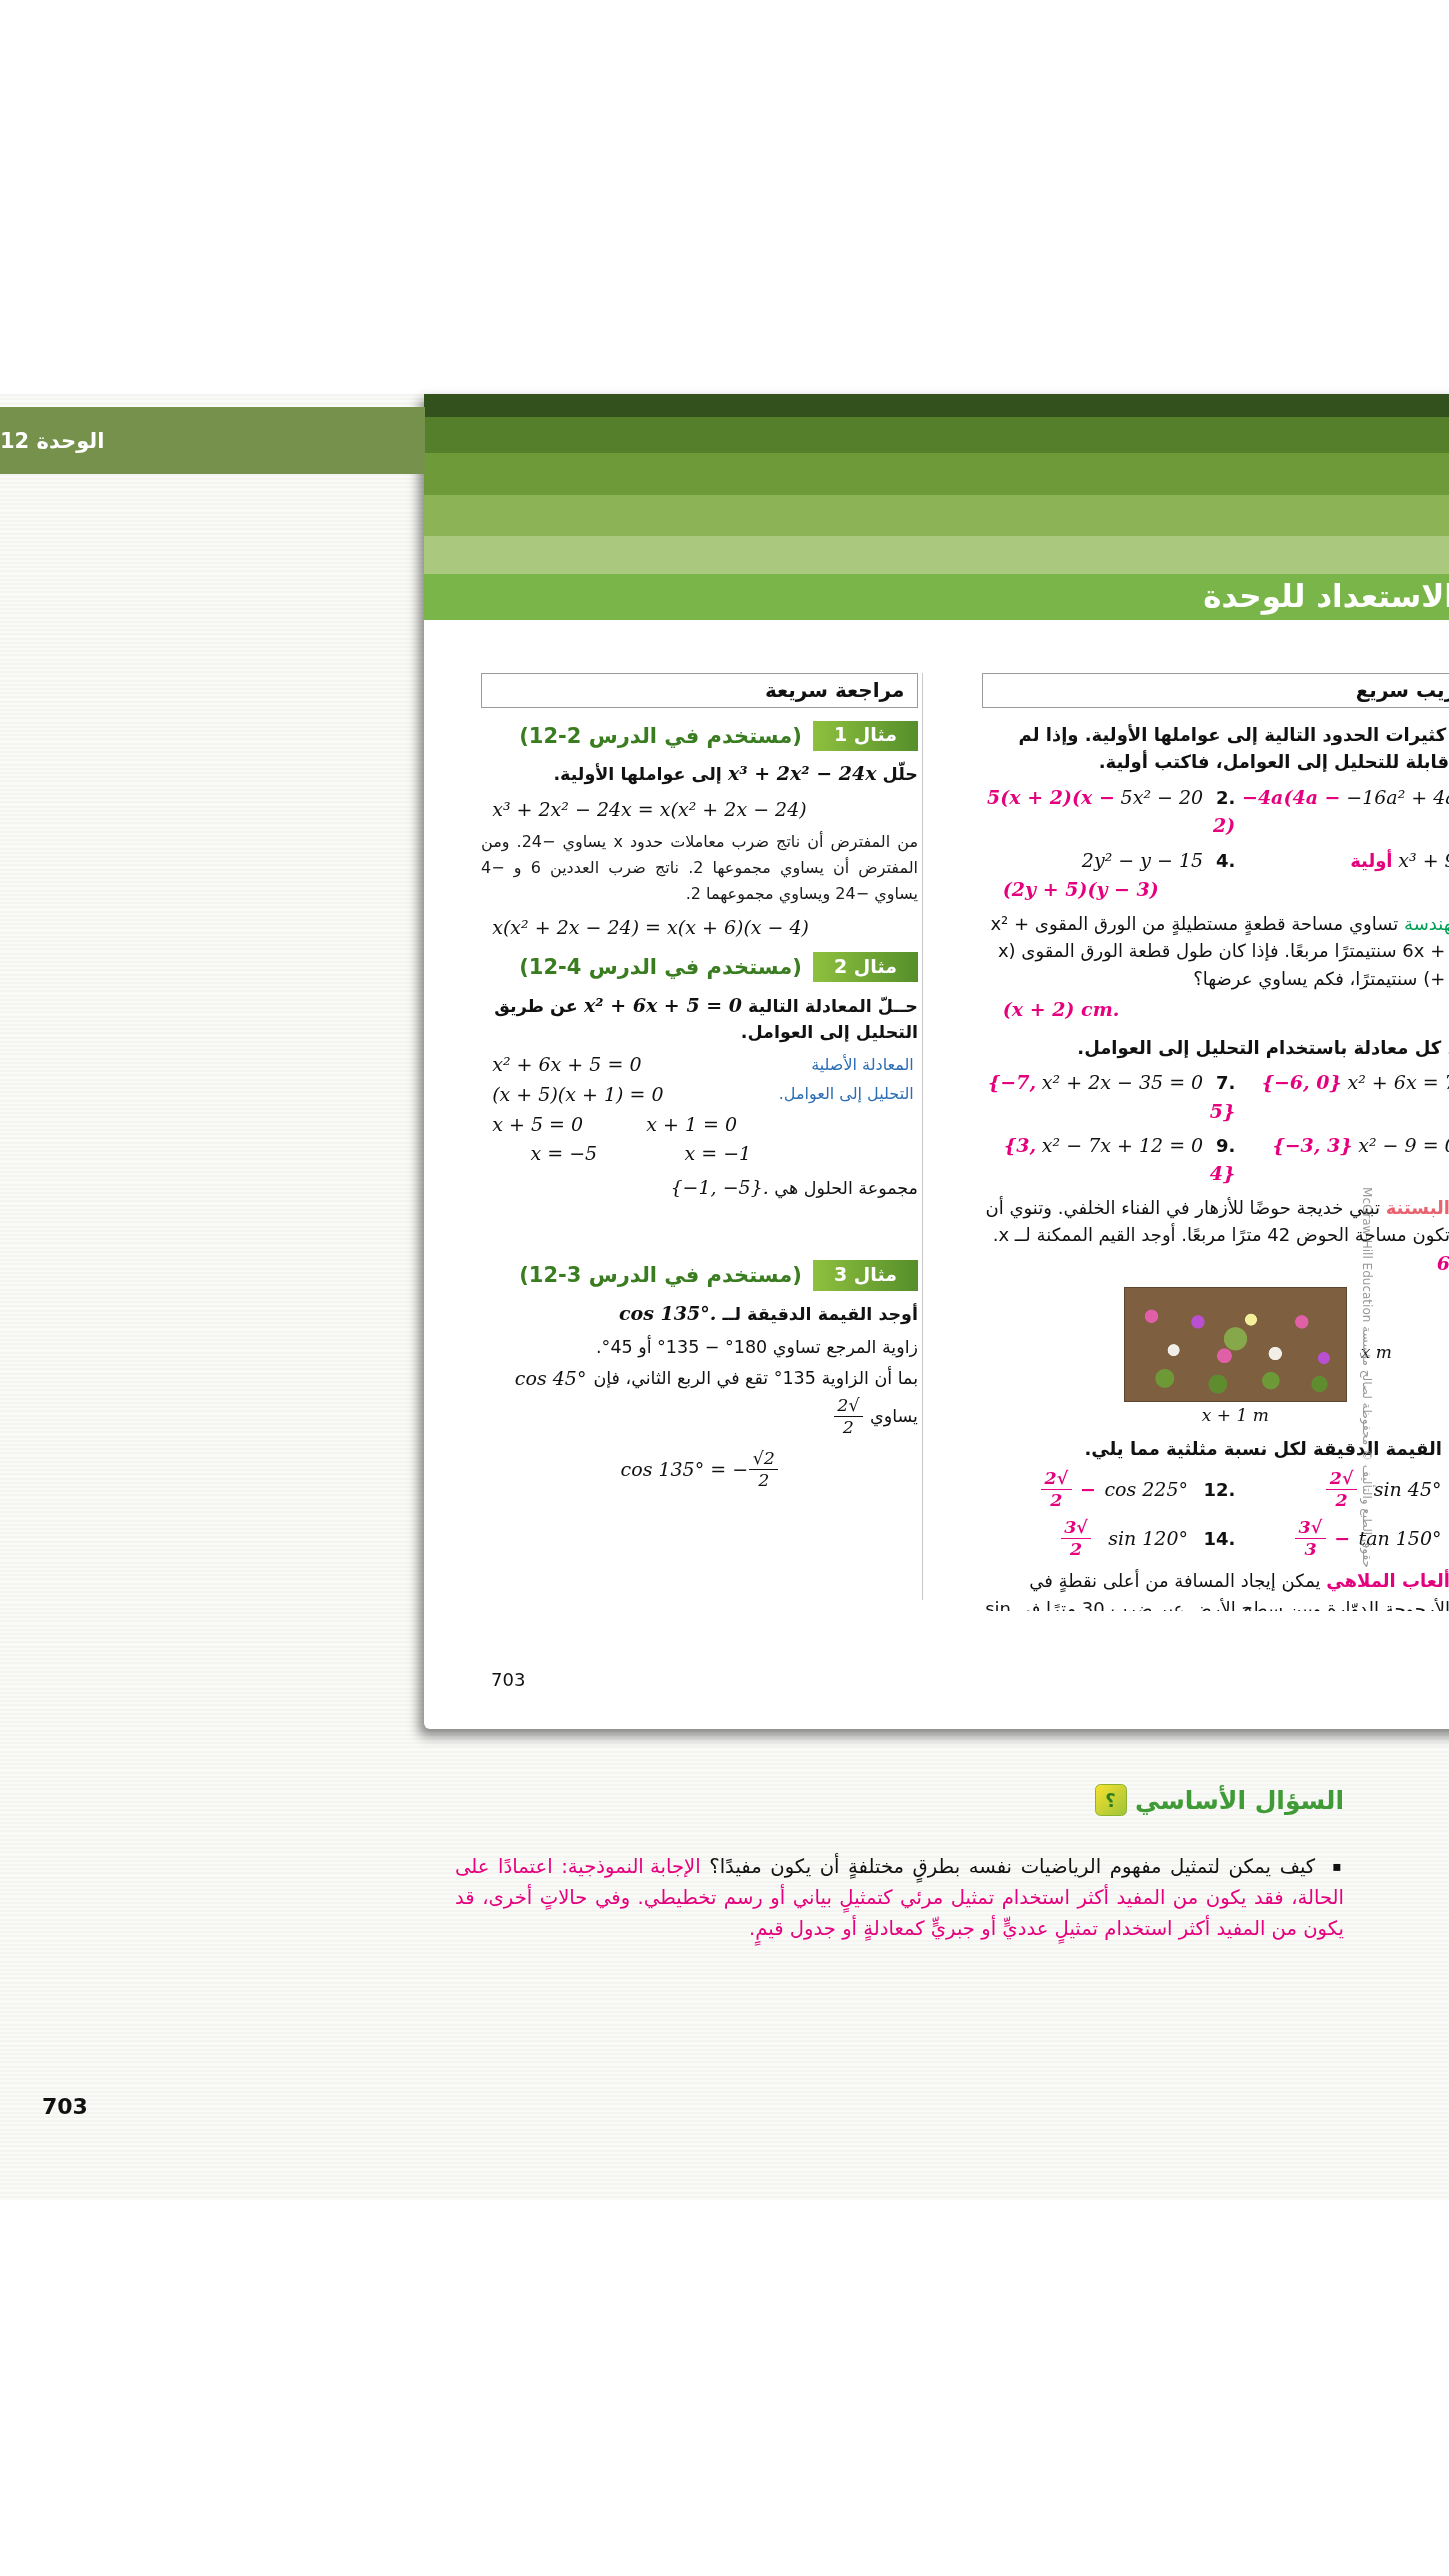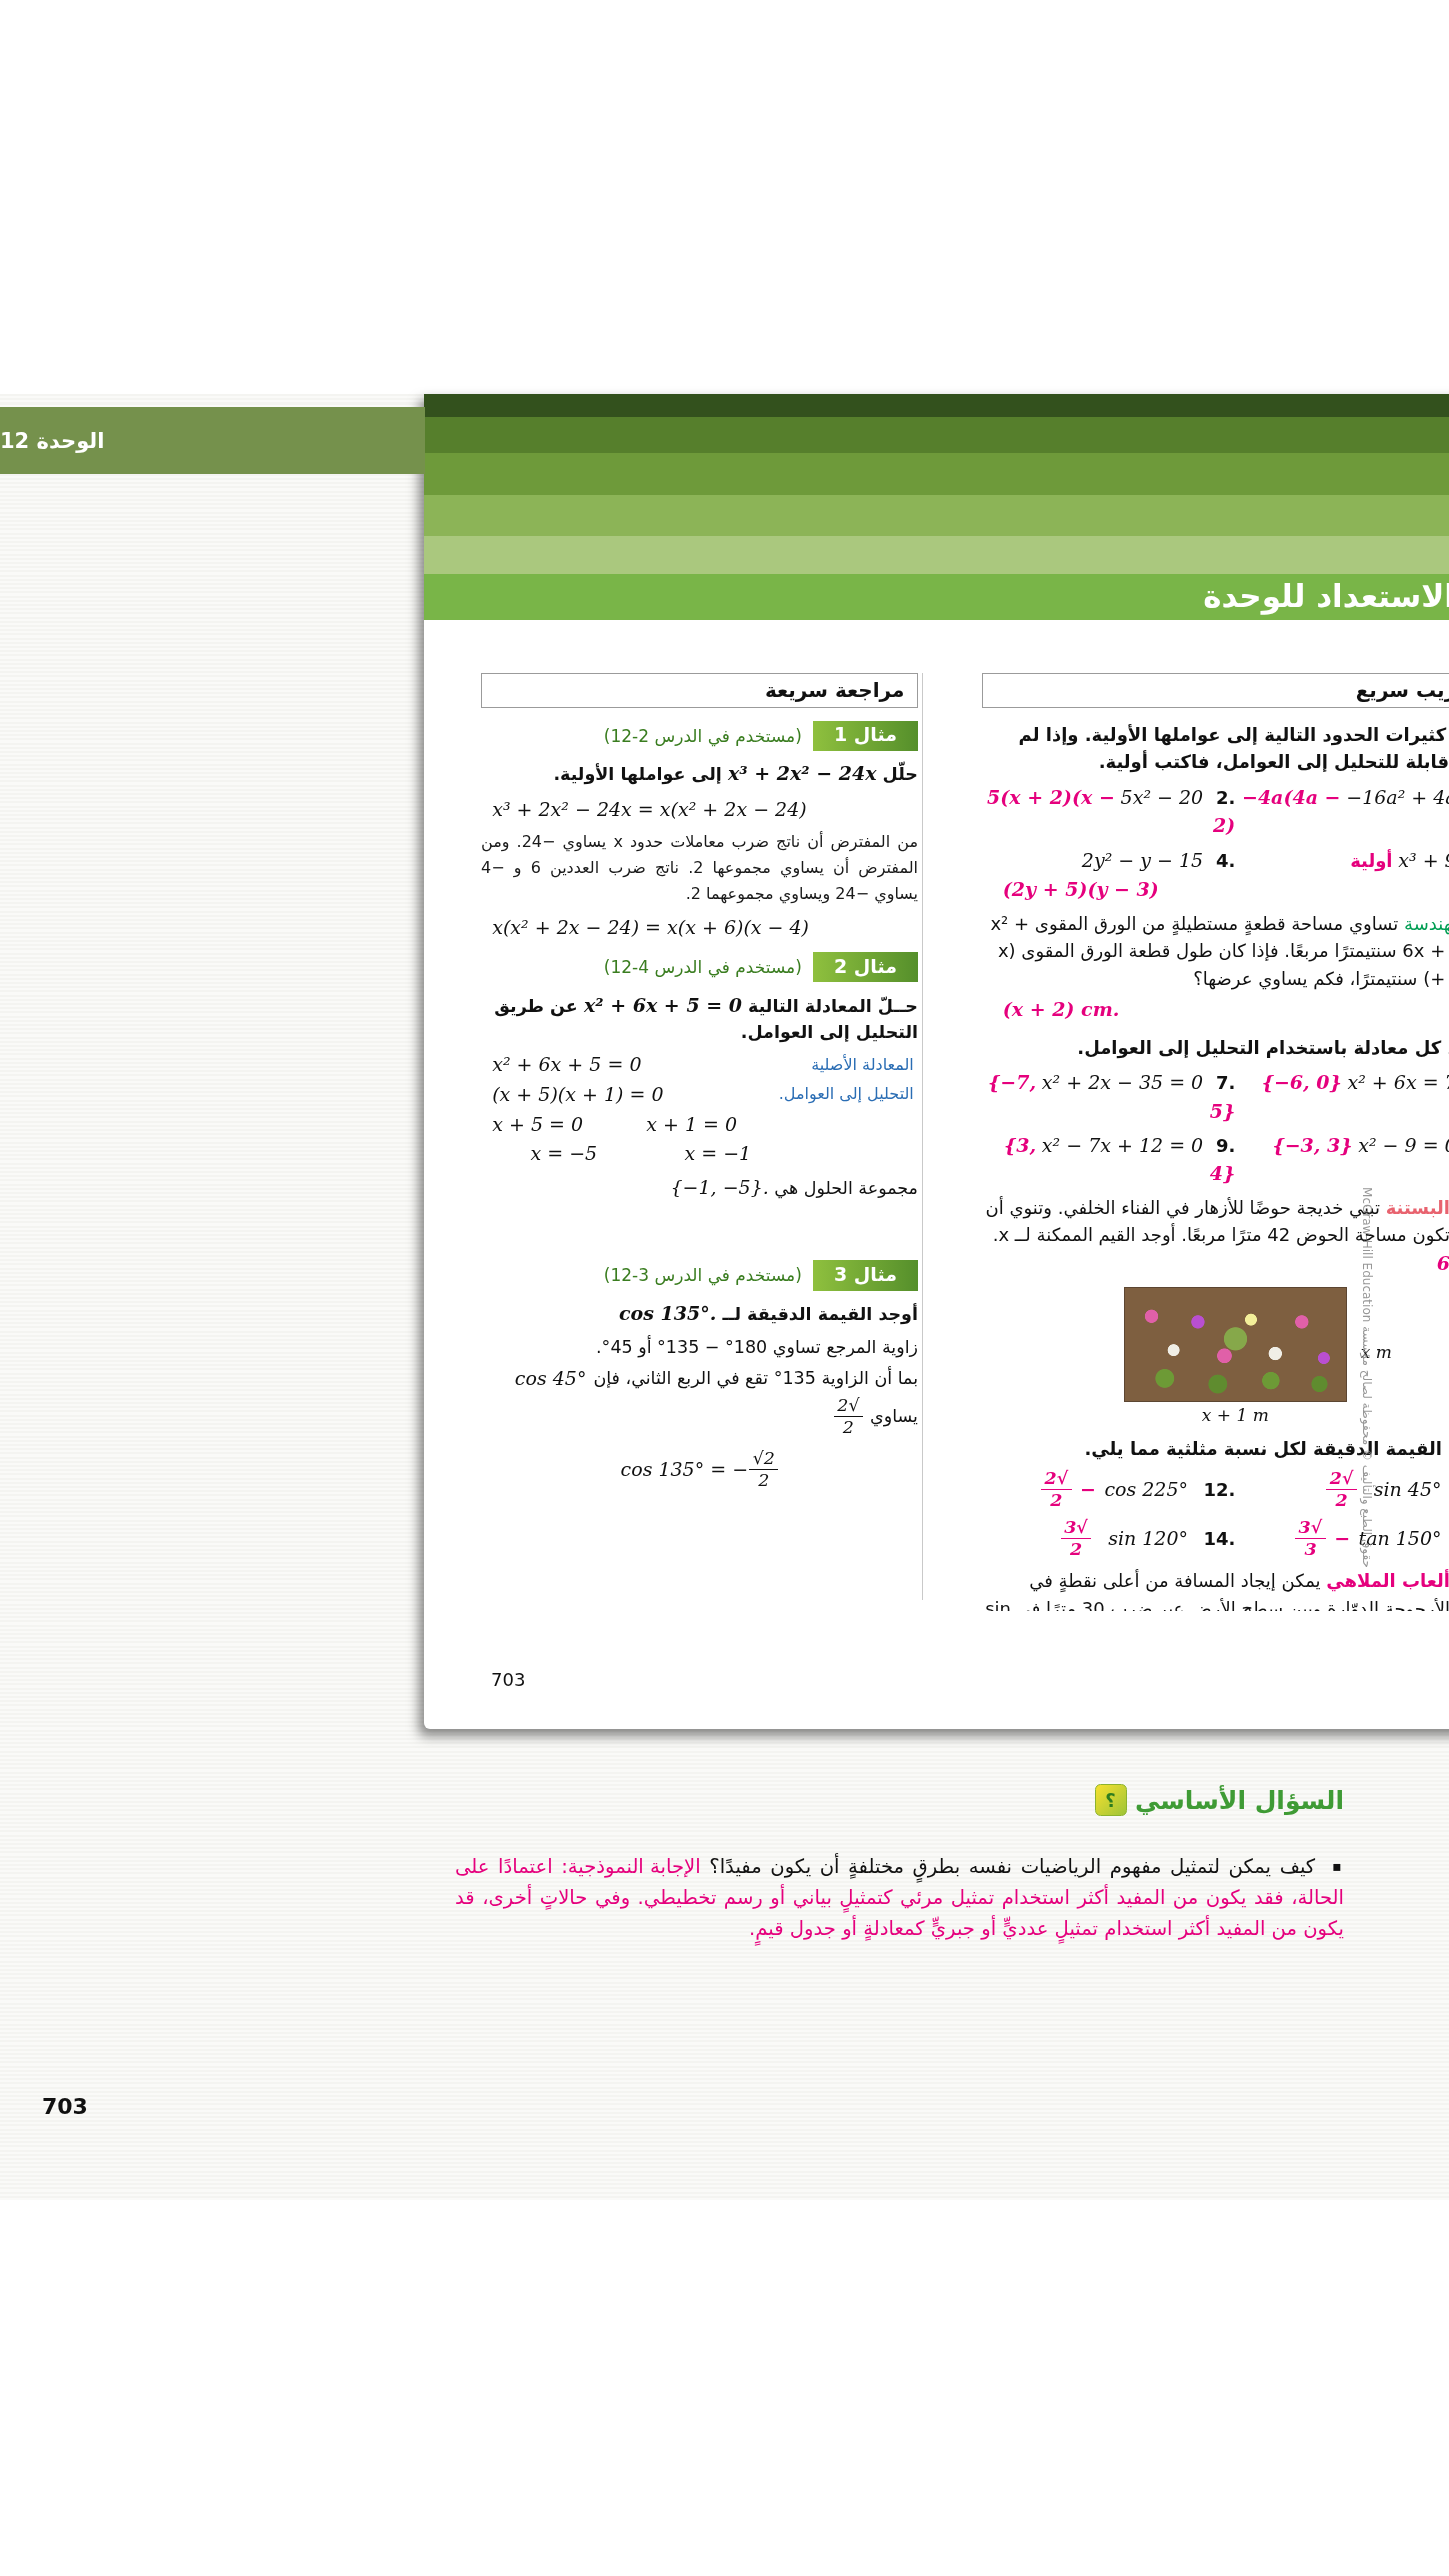--- a/index.html
+++ b/index.html
@@ -63,21 +63,21 @@
       radial-gradient(circle at 66% 82%, #6d9a36 0 8.4px, rgba(0,0,0,0) 9px),
       radial-gradient(circle at 88% 85%, #5f8c2f 0 7.7px, rgba(0,0,0,0) 8.4px),
       radial-gradient(circle at 50% 45%, #86a84a 0 11.2px, rgba(0,0,0,0) 12px);
     background-color:#7e5f40;}
   .fig-side-label{position:absolute;right:-45px;top:40%;font-size:17px;}
   .fig-bottom{text-align:center;margin:2.8px 0 5.6px;font-size:17px;}
   
   .ex-head{display:flex;align-items:center;gap:11.2px;margin:5.6px 0 8.4px;}
   .ex-badge{background:linear-gradient(90deg,#8fc03e,#558f2b);color:#fff;font-weight:bold;
             font-size:19px;padding:2.8px 21px 5.6px;}
-  .ex-used{color:#3a7d20;font-weight:normal;font-size:17px;}
+  .ex-used{color:#3a7d20;font-weight:bold;font-size:21px;}
   .prompt{font-weight:bold;margin:1.4px 0 5.6px;line-height:1.5;}
   .mstep{direction:ltr;text-align:left;padding-left:11.2px;margin:9.8px 0;}
   .explain{font-size:16px;line-height:1.6;margin:1.4px 0 4.2px;text-align:justify;color:#1a1a1a;}
   .eqrow{display:flex;direction:ltr;justify-content:space-between;align-items:center;
          padding:0 4.2px 0 11.2px;margin:7.7px 0;}
   .eqlabel{direction:rtl;color:#2a6db4;font-size:16px;}
   .eqrow2{display:flex;direction:ltr;padding-left:11.2px;margin:7.7px 0;gap:49px;}
   .eqcell{width:105px;}
   .eqcell.r{text-align:right;}
   .solution{margin:8.4px 0;line-height:1.5;}

